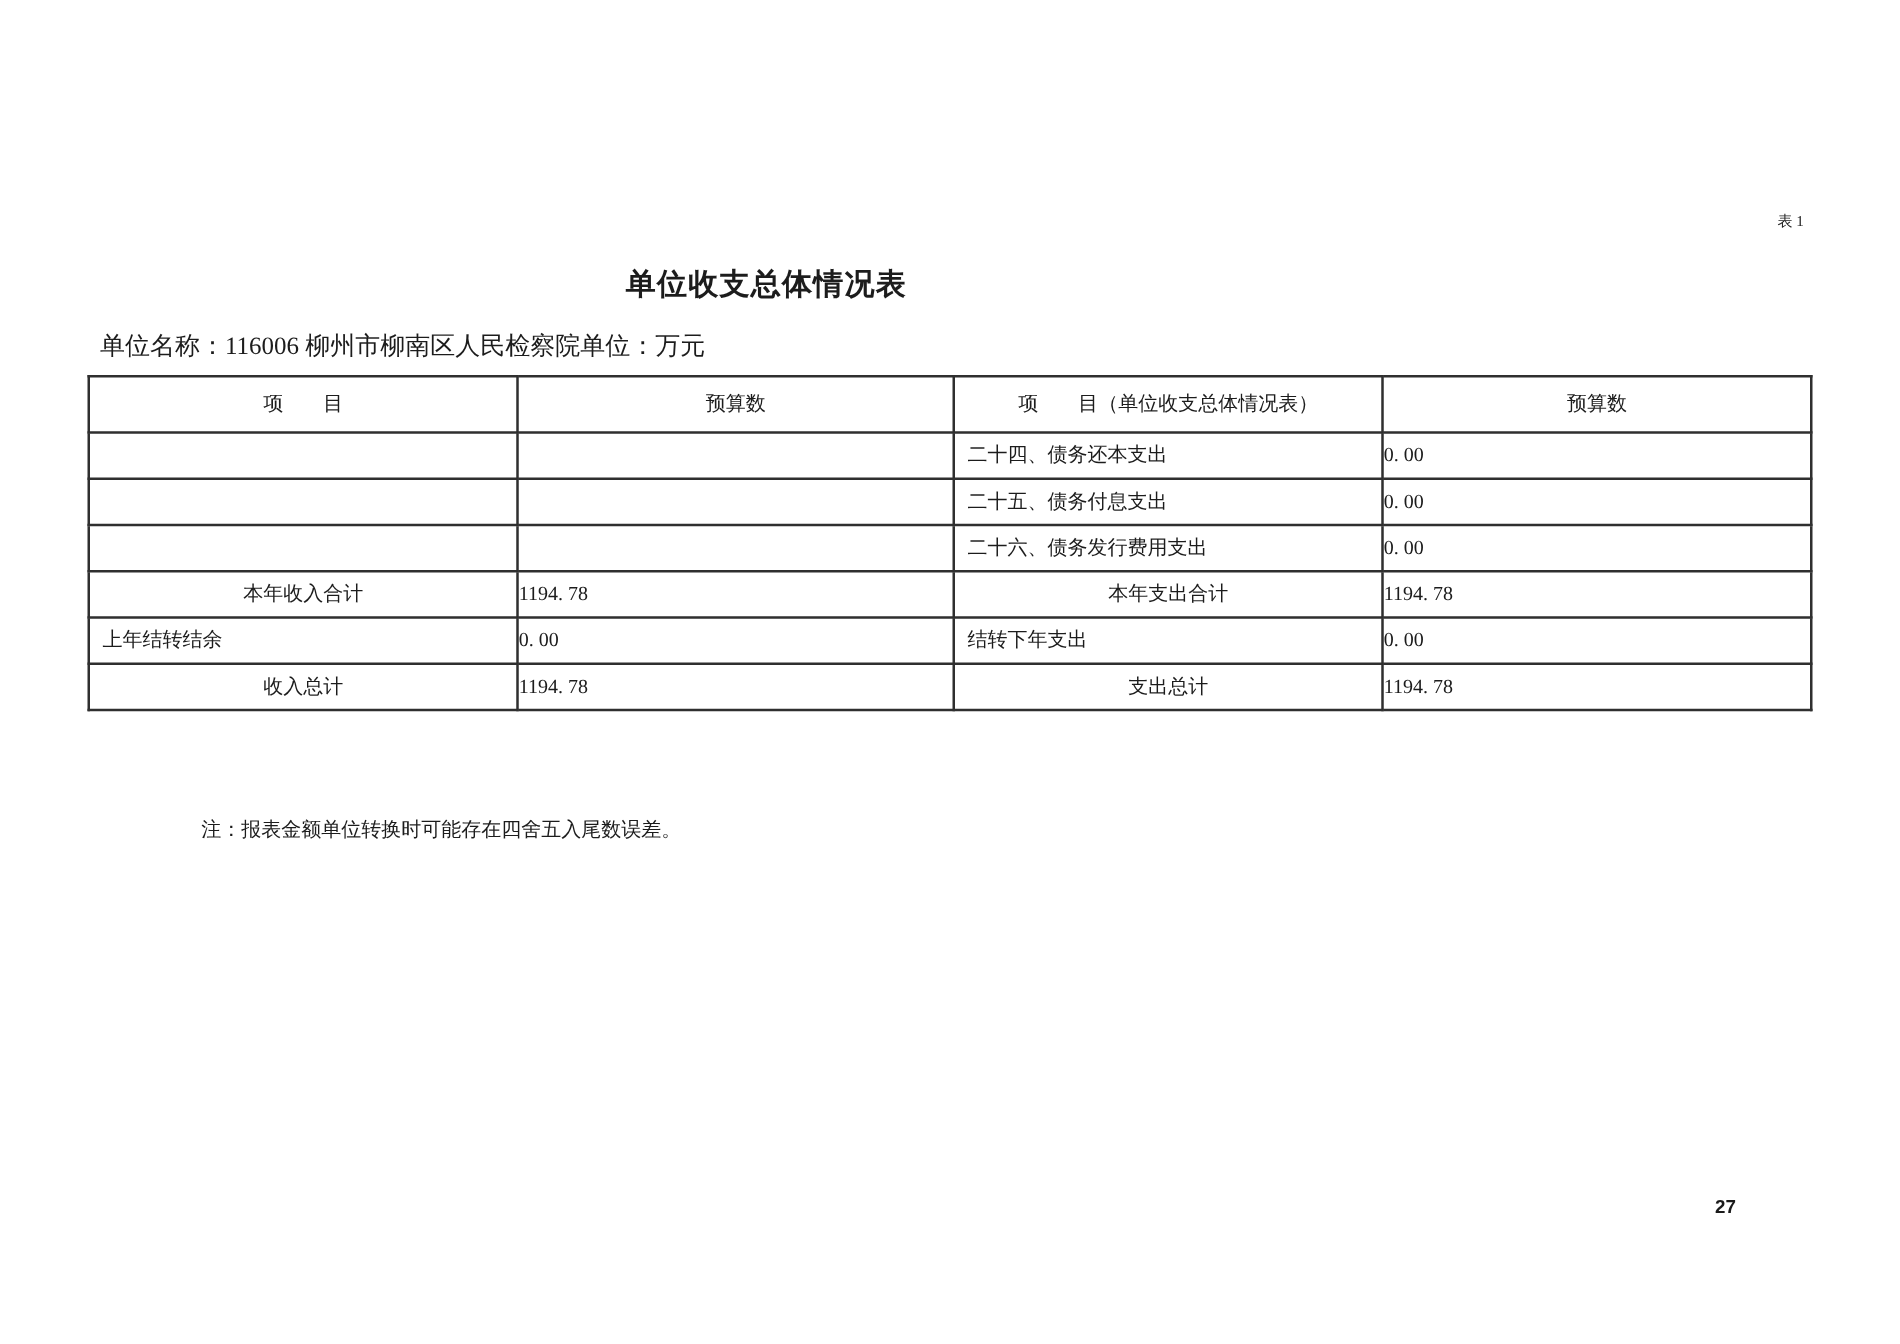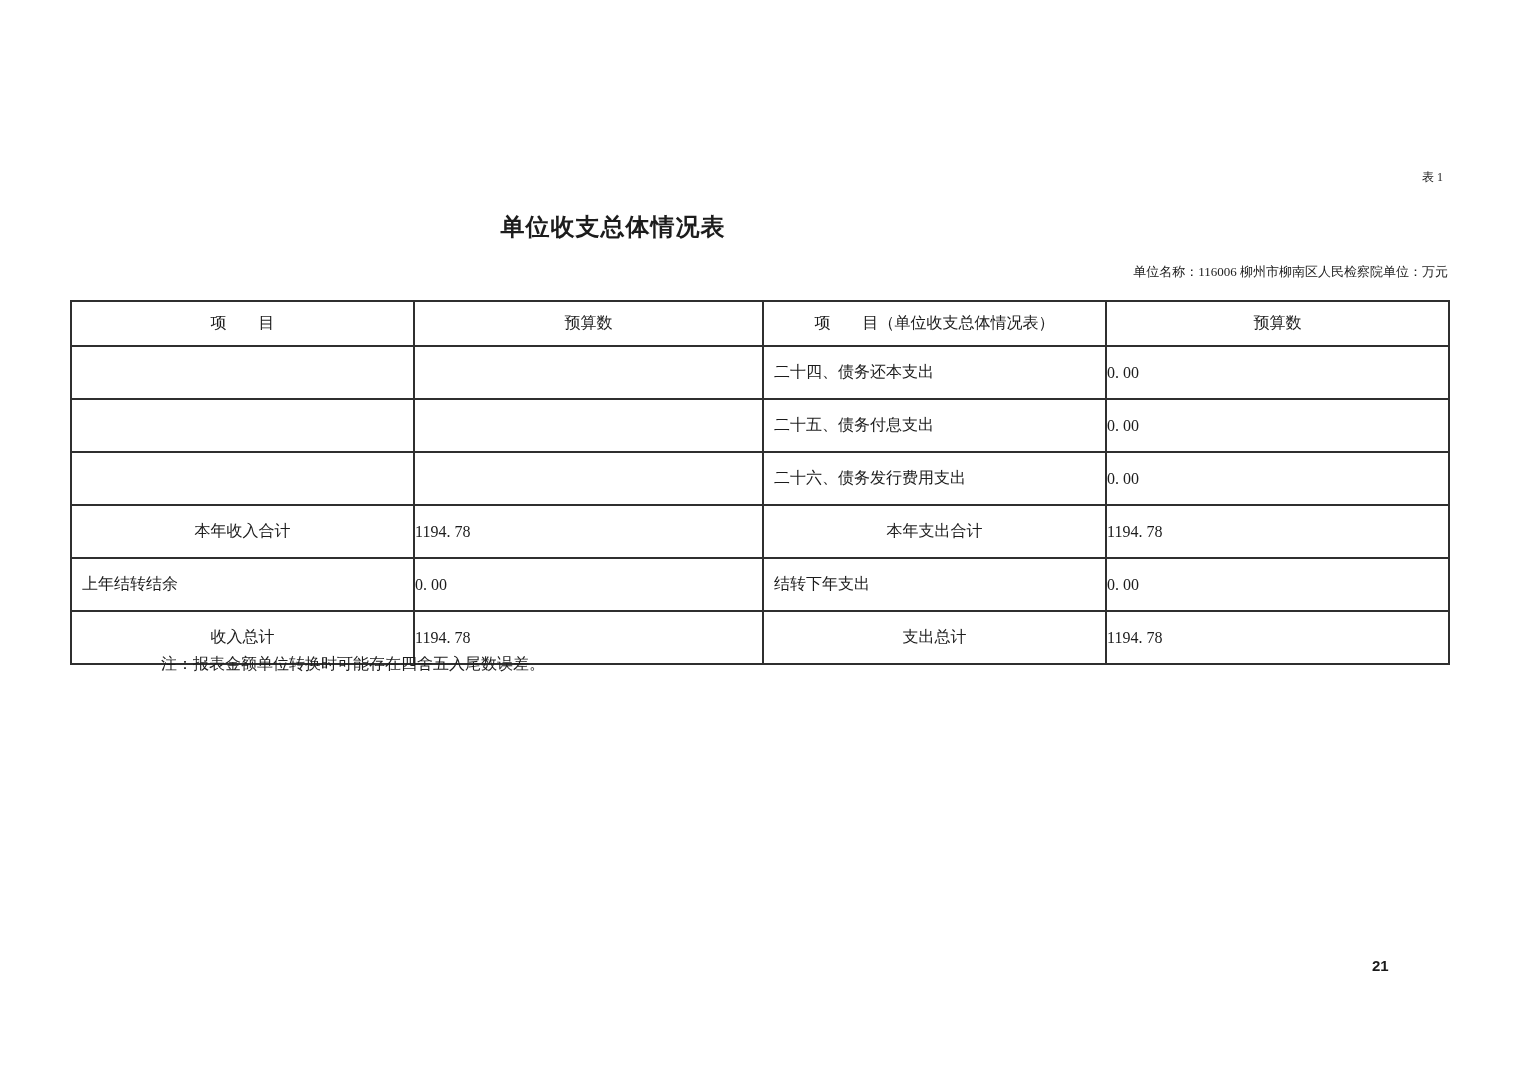--- a/index.html
+++ b/index.html
@@ -33,43 +33,43 @@
     font-size: 24px;
     font-weight: bold;
     letter-spacing: 1px;
   }
   .info-row {
     position: absolute;
     top: 263px;
     left: 70px;
     width: 1378px;
     display: flex;
-    justify-content: flex-end;
-    font-size: 13px;
+    justify-content: flex-start;
+    font-size: 20px;
   }
   .info-row .unit-name { padding-left: 10px; }
   .budget-table {
     position: absolute;
     top: 300px;
     left: 70px;
     width: 1378px;
     border-collapse: collapse;
     table-layout: fixed;
     font-size: 16px;
   }
   .budget-table td, .budget-table th {
     border: 2px solid #2f2f2f;
     padding: 0;
     font-weight: normal;
     overflow: hidden;
     white-space: nowrap;
   }
   .budget-table tr.hrow1 { height: 35px; }
   .budget-table tr.hrow2 { height: 45px; }
-  .budget-table tr.drow  { height: 53px; }
+  .budget-table tr.drow  { height: 37px; }
   .ac { text-align: center; }
   .al { text-align: left; padding-left: 10px !important; }
   .ar { text-align: left; padding-right: 9px !important; }
   .note {
     position: absolute;
     top: 654px;
     left: 124px;
     font-size: 16px;
     margin-left: 37px;
   }
@@ -145,15 +145,15 @@
         <td class="ac">收入总计</td>
         <td class="ar">1194. 78</td>
         <td class="ac">支出总计</td>
         <td class="ar">1194. 78</td>
       </tr>
     </tbody>
   </table>
 
   <div class="note">注：报表金额单位转换时可能存在四舍五入尾数误差。</div>
 
-  <div class="page-number">21</div>
+  <div class="page-number">27</div>
 
 </div>
 
 </body></html>

